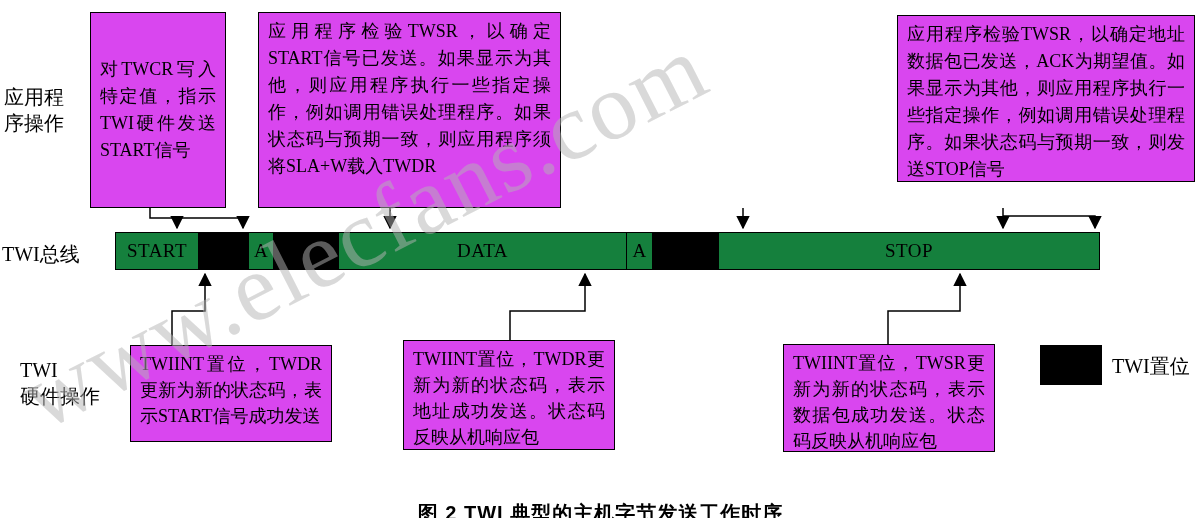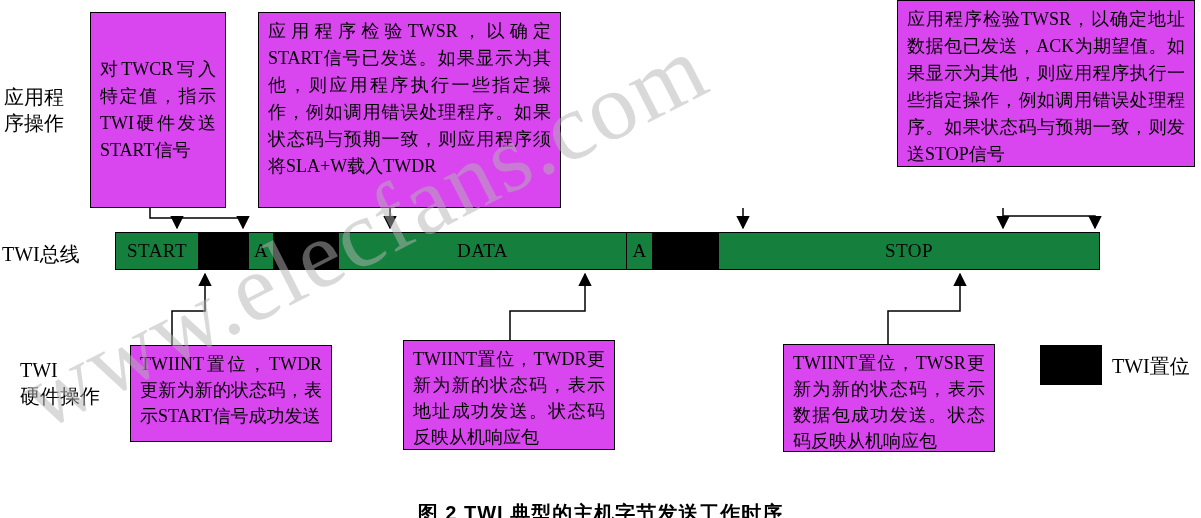--- a/index.html
+++ b/index.html
@@ -56,21 +56,21 @@
   <div class="rowlabel" style="left:2px; top:241px;">TWI总线</div>
   <div class="rowlabel" style="left:20px; top:357px;">
     <div>TWI</div>
     <div>硬件操作</div>
   </div>
 
   <div class="box center-v" style="left:90px; top:12px; width:136px; height:196px;">
     <span>对TWCR写入特定值，指示TWI硬件发送START信号</span>
   </div>
   <div class="box" style="left:258px; top:12px; width:303px; height:196px; line-height:1.5;">应用程序检验TWSR，以确定START信号已发送。如果显示为其他，则应用程序执行一些指定操作，例如调用错误处理程序。如果状态码与预期一致，则应用程序须将SLA+W载入TWDR</div>
-  <div class="box" style="left:897px; top:0; width:298px; height:167px; line-height:1.5;font-family:Liberation Serif, serif;">应用程序检验TWSR，以确定地址数据包已发送，ACK为期望值。如果显示为其他，则应用程序执行一些指定操作，例如调用错误处理程序。如果状态码与预期一致，则发送STOP信号</div>
+  <div class="box" style="left:897px; top:15px; width:298px; height:167px; line-height:1.5;font-family:Liberation Serif, serif;">应用程序检验TWSR，以确定地址数据包已发送，ACK为期望值。如果显示为其他，则应用程序执行一些指定操作，例如调用错误处理程序。如果状态码与预期一致，则发送STOP信号</div>
 
   <div class="bus">
     <div class="seg" style="width:82px;">START</div>
     <div class="seg black" style="width:50px;"></div>
     <div class="seg" style="width:25px;">A</div>
     <div class="seg black" style="width:65px;"></div>
     <div class="seg" style="width:288px;">DATA</div>
     <div class="seg" style="width:26px;">A</div>
     <div class="seg black" style="width:66px;"></div>
     <div class="seg" style="flex:1;">STOP</div>

